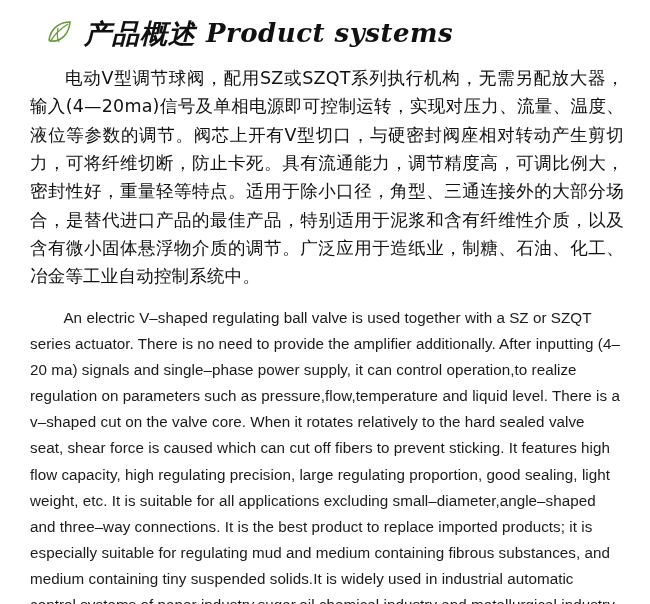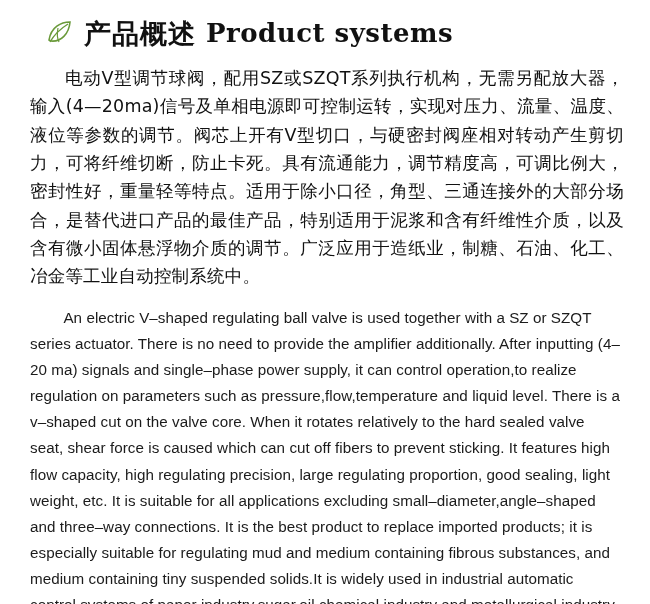--- a/index.html
+++ b/index.html
@@ -22,20 +22,21 @@
     padding: 18px 18px 0 18px;
   }
 
   
   .header {
     display: flex;
     align-items: center;
     gap: 10px;
     padding-left: 26px;
     margin-bottom: 10px;
+    font-style: italic;
   }
   .logo-mark {
     position: relative;
     width: 30px;
     height: 30px;
     flex: 0 0 auto;
   }
   .logo-mark svg { display: block; }
 
   .title-cn {

